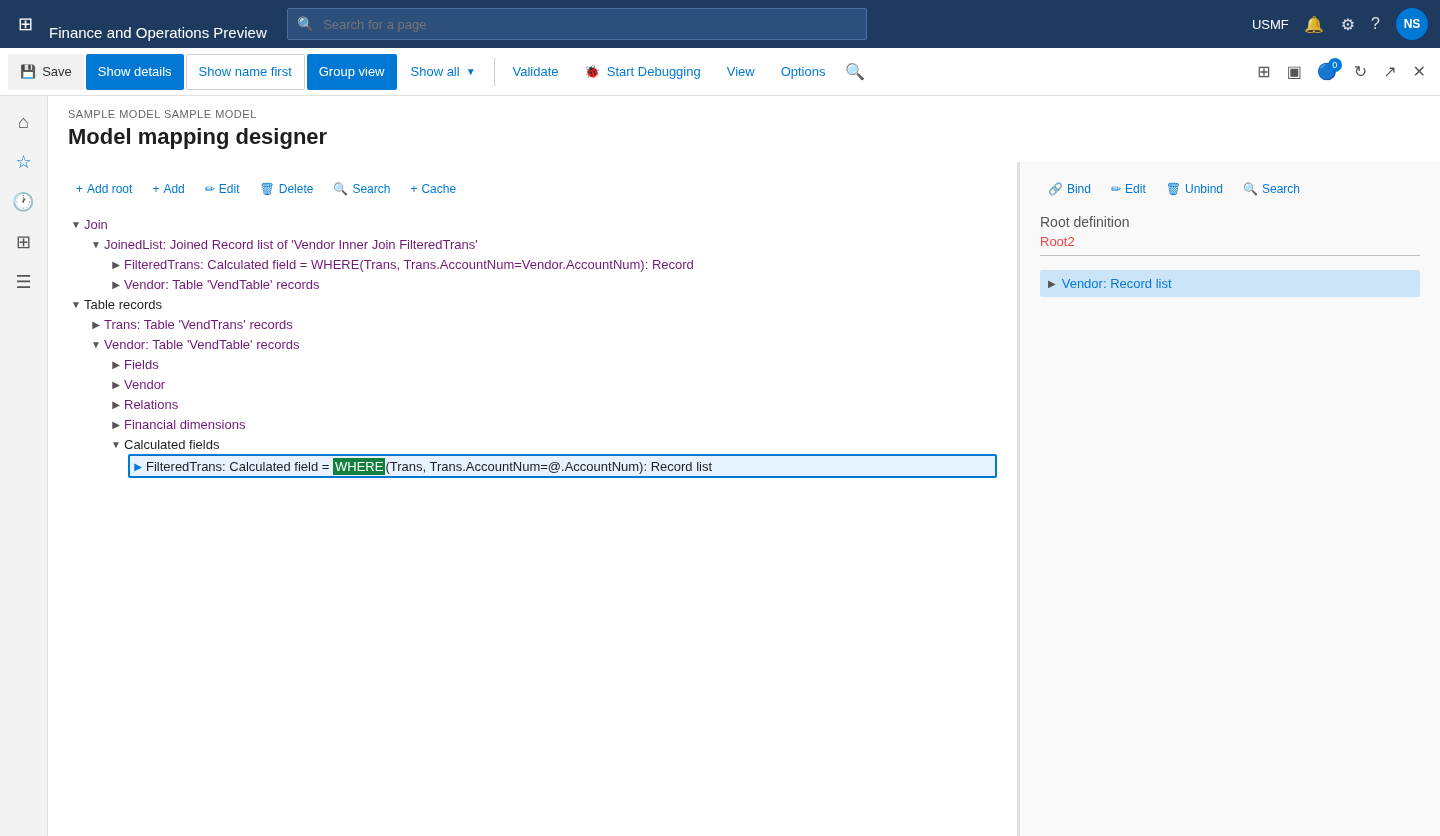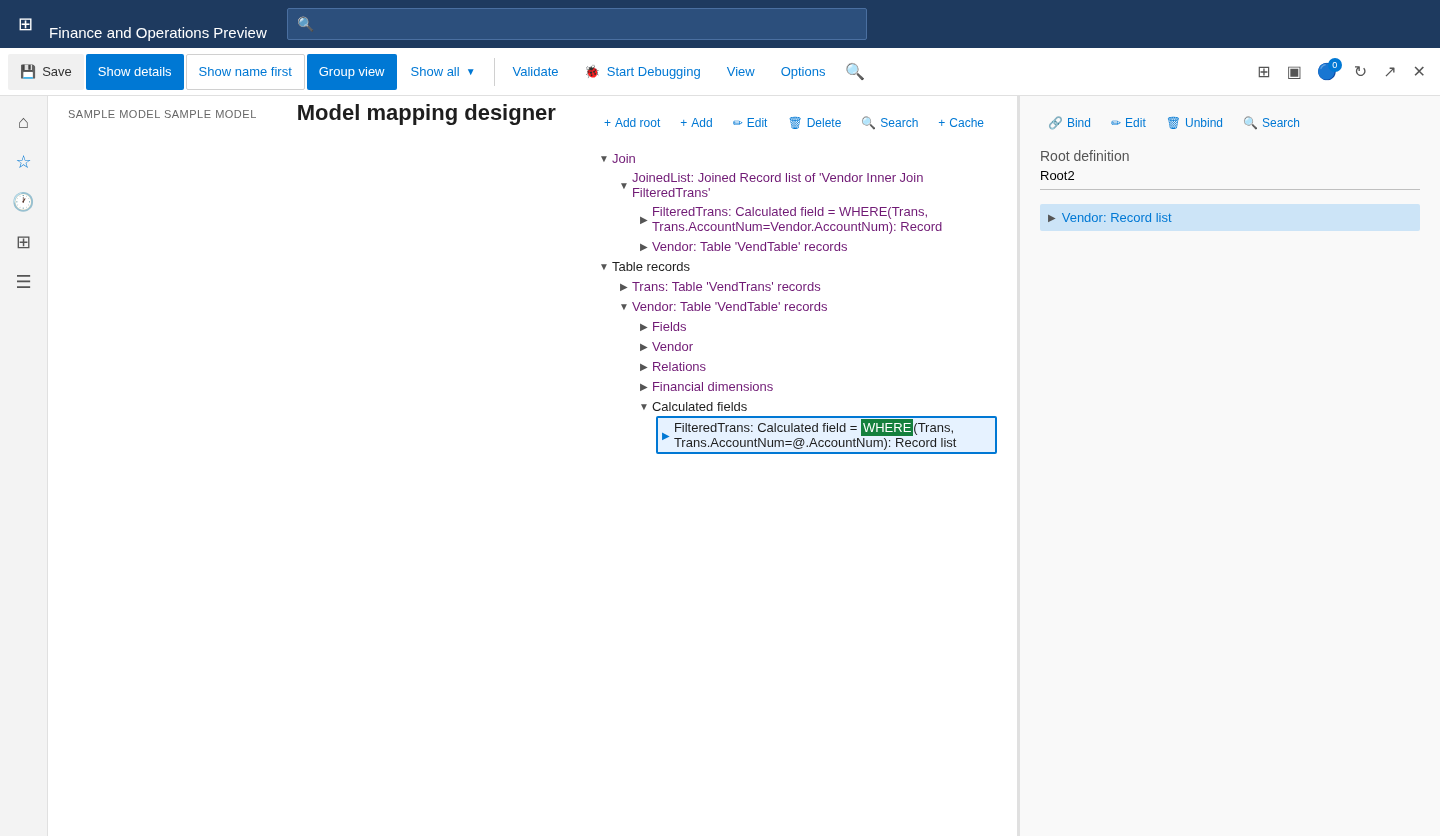--- a/index.html
+++ b/index.html
@@ -108,20 +108,21 @@
       cursor: pointer; border-radius: 2px; color: #555; font-size: 18px;
     }
     .left-nav-icon.active { color: #0078d4; }
 
     
     .main-content {
       flex: 1;
       background: #ffffff;
       overflow: hidden;
       display: flex;
+      flex-direction: column;
     }
 
     
     .breadcrumb {
       padding: 12px 20px 0 20px;
       font-size: 11px;
       color: #666;
       text-transform: uppercase;
       letter-spacing: 0.5px;
     }
@@ -256,21 +257,21 @@
       border-radius: 2px;
     }
 
     .root-def-label {
       font-size: 14px;
       color: #555;
       margin-bottom: 4px;
     }
     .root-def-value {
       font-size: 13px;
-      color: #000000;
+      color: #ef4444;
       border-bottom: 1px solid #c0c0c0;
       padding-bottom: 6px;
       margin-bottom: 14px;
     }
 
     .dm-tree-item {
       display: flex;
       align-items: center;
       padding: 6px 8px;
       cursor: pointer;
@@ -281,20 +282,28 @@
     .dm-tree-label { color: #0078d4; font-size: 13px; }
   </style>
 </head>
 <body>
 
 <div class="top-nav">
   <span class="top-nav-grid">⊞</span>
   <span class="top-nav-title">Finance and Operations Preview</span>
   <div class="top-nav-search">
     <span style="font-size:14px;">🔍</span>
+    <input type="text" style="width: 100%;" placeholder="Search for a page">
+  </div>
+  <div class="top-nav-right">
+    <span class="username">USMF</span>
+    <span class="nav-icon">🔔</span>
+    <span class="nav-icon">⚙</span>
+    <span class="nav-icon">?</span>
+    <div class="avatar">NS</div>
   </div>
 </div>
 
 <div class="toolbar">
   <button class="tb-btn tb-btn-save">
     <span>💾</span>
     <span>Save</span>
   </button>
   <button class="tb-btn tb-btn-active">
     <span>Show details</span>

